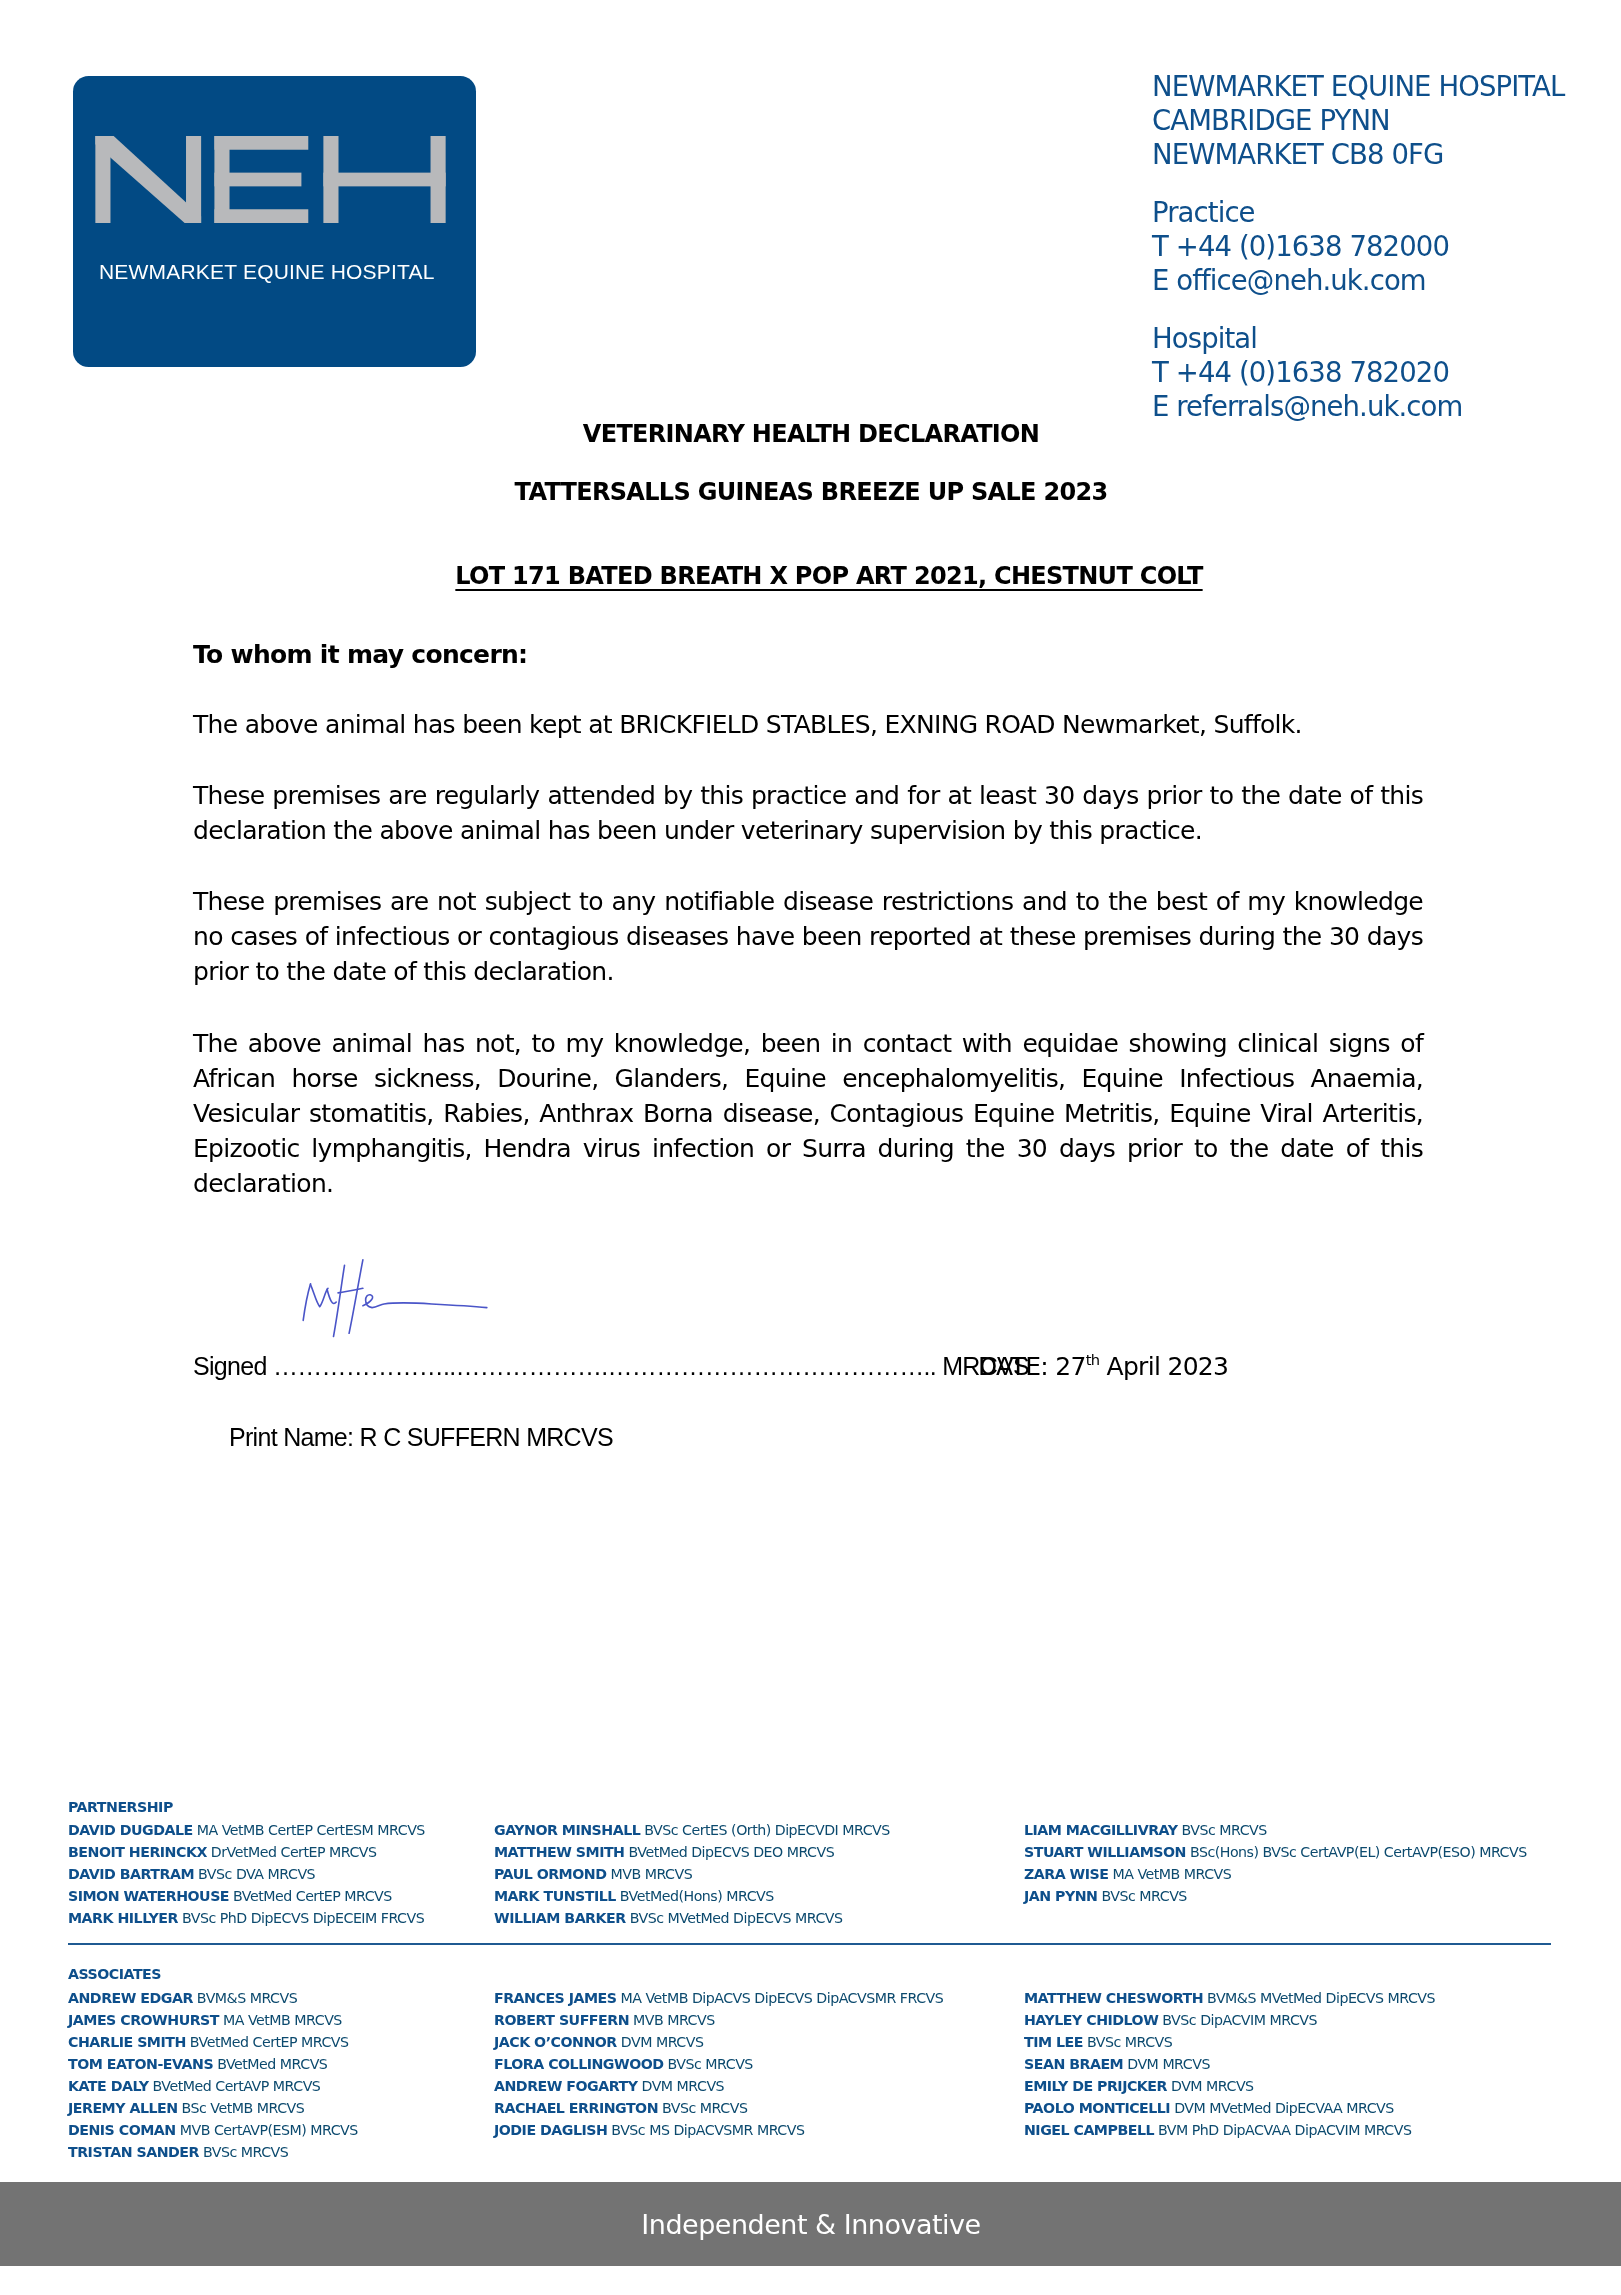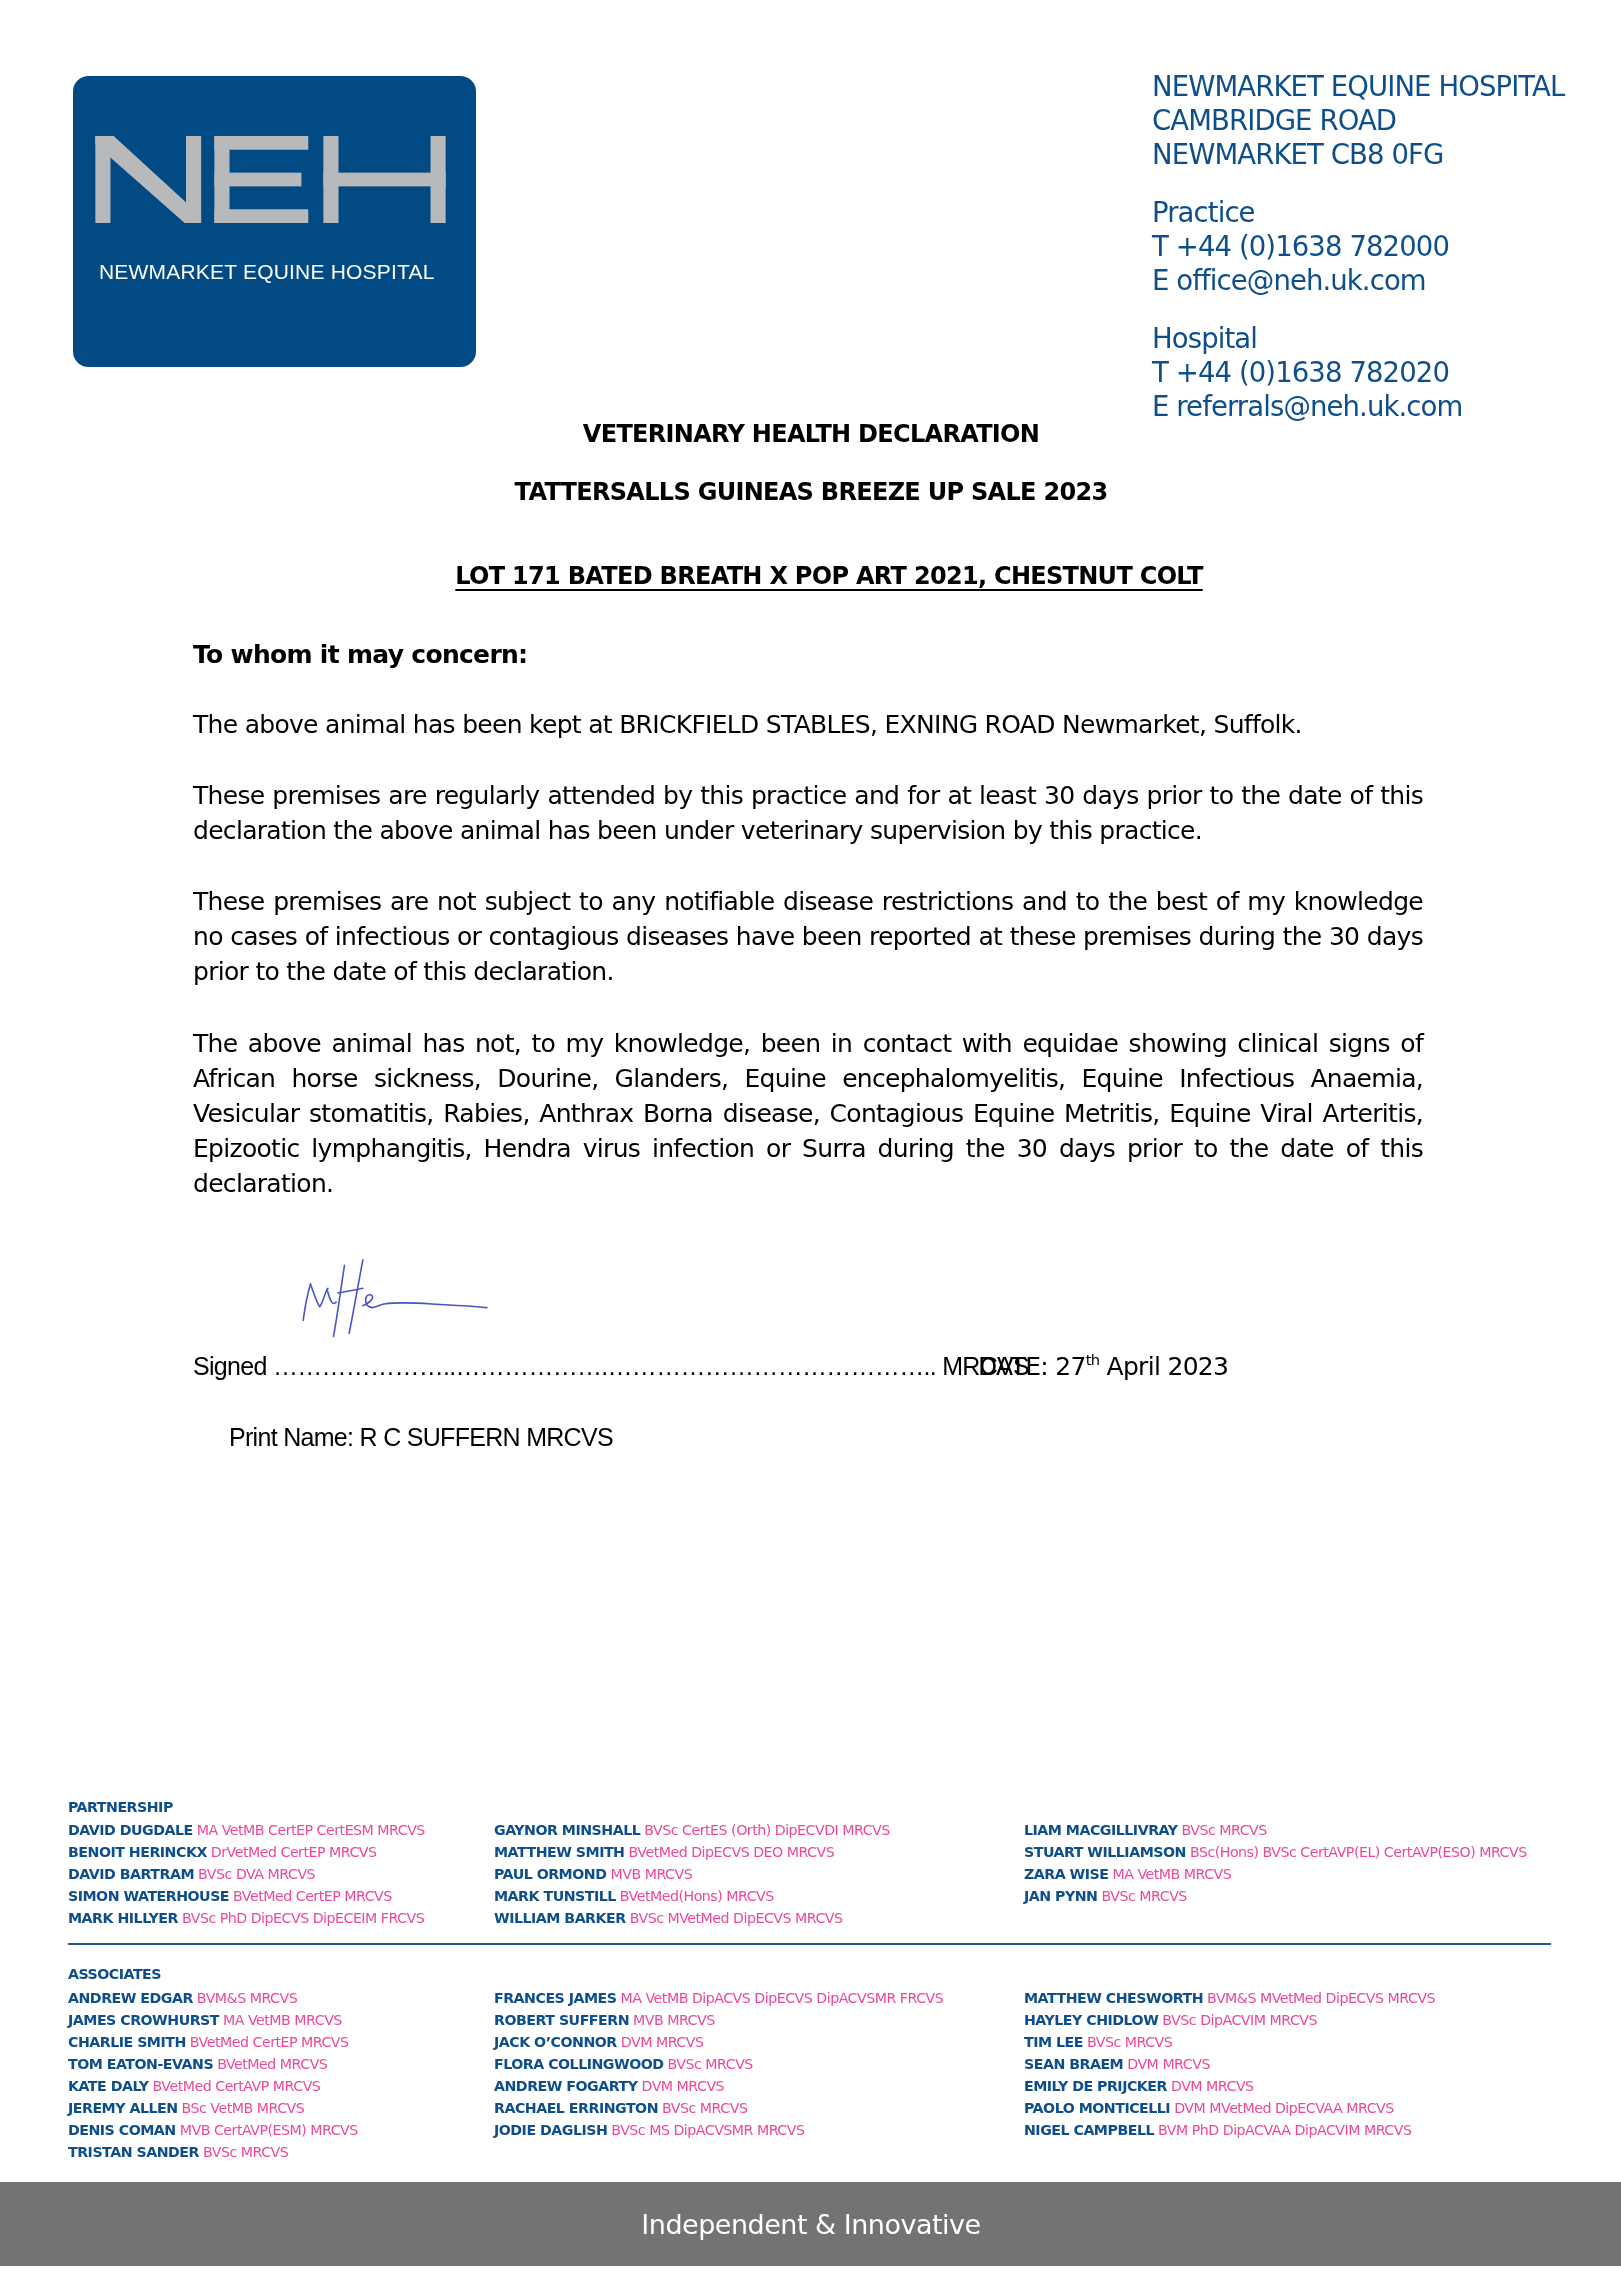--- a/index.html
+++ b/index.html
@@ -43,21 +43,21 @@
   .date sup { font-size: 14.7px; vertical-align: 10px; line-height: 0; }
   .printname { position: absolute; left: 193px; top: 1423px; font-family: Liberation Sans, sans-serif;
                font-size: 25px; letter-spacing: -0.7px; white-space: nowrap; margin-left: 36px; }
 
   
   .sec-title { position: absolute; left: 68px; font-size: 14.2px; font-weight: bold; color: #0e4f8b;
                font-family: "DejaVu Sans", sans-serif; letter-spacing: -0.5px; }
   .col { position: absolute; font-family: "DejaVu Sans", sans-serif; font-size: 14.2px; line-height: 22px;
          letter-spacing: -0.5px; white-space: nowrap; }
   .col .nm { color: #0e4f8b; font-weight: bold; }
-  .col .qual { color: #ec4899; }
+  .col .qual { color: #0c4a6e; }
   .rule { position: absolute; left: 68px; width: 1483px; top: 1943px; height: 1.8px; background: #1f5a92; }
 
   .banner { position: absolute; left: 0; top: 2182px; width: 1622px; height: 84px; background: #737373;
             display: flex; align-items: center; justify-content: center; }
   .banner span { color: #ffffff; font-family: "DejaVu Sans", sans-serif; font-size: 27px; letter-spacing: -0.5px; }
 </style>
 </head>
 <body>
 
 <div class="logo">
@@ -74,21 +74,21 @@
 
     <rect x="498" y="0" width="33" height="190" fill="#b8b9bb"></rect>
     <rect x="732" y="0" width="33" height="190" fill="#b8b9bb"></rect>
     <rect x="498" y="80" width="267" height="30" fill="#b8b9bb"></rect>
   </svg>
   <div class="logo-sub">NEWMARKET EQUINE HOSPITAL</div>
 </div>
 
 <div class="addr">
   <div>NEWMARKET EQUINE HOSPITAL</div>
-  <div>CAMBRIDGE ROAD</div>
+  <div>CAMBRIDGE PYNN</div>
   <div>NEWMARKET CB8 0FG</div>
   <div class="gap"></div>
   <div>Practice</div>
   <div>T +44 (0)1638 782000</div>
   <div>E office@neh.uk.com</div>
   <div class="gap"></div>
   <div>Hospital</div>
   <div>T +44 (0)1638 782020</div>
   <div>E referrals@neh.uk.com</div>
 </div>

